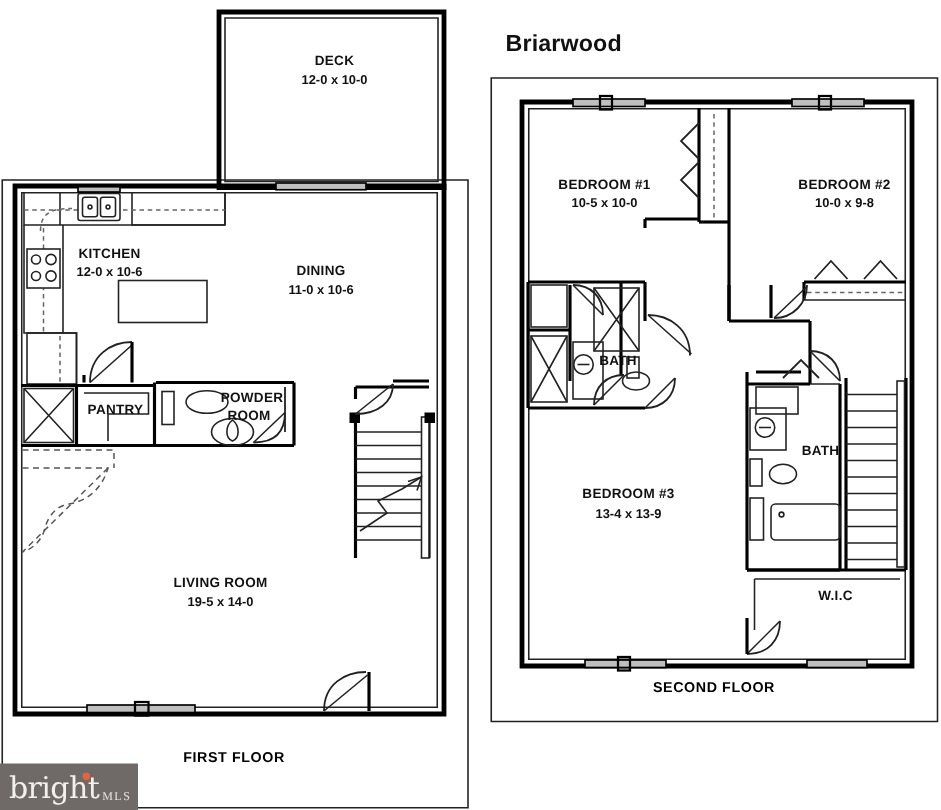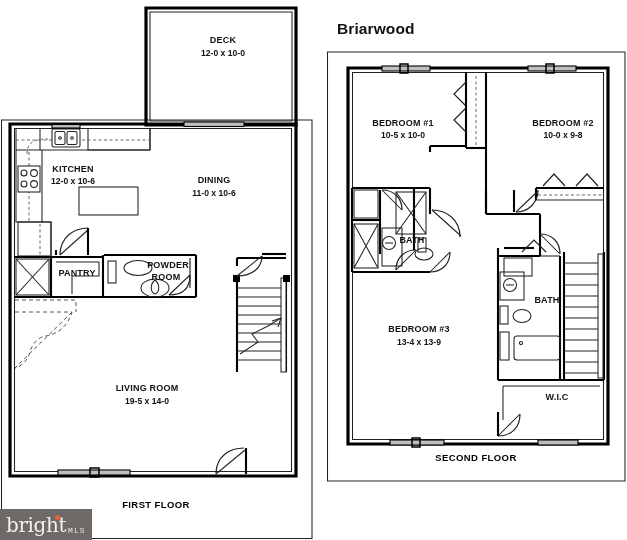--- a/index.html
+++ b/index.html
@@ -22,21 +22,21 @@
   .dash{fill:none;stroke:#555;stroke-width:1;stroke-dasharray:4 3;}
   .dash2{fill:none;stroke:#666;stroke-width:1;stroke-dasharray:3 2.5;}
   .win {fill:#bfbfbf;stroke:#000;stroke-width:1.1;}
   .frame{fill:none;stroke:#000;stroke-width:1.5;}
   .door{fill:none;stroke:#222;stroke-width:1.2;}
   .tread{fill:none;stroke:#222;stroke-width:1.05;}
   #wm{position:absolute;left:0;bottom:0;width:92px;height:31px;
       background:#6f6a68;display:flex;align-items:center;}
   #wm .bt{font-family:"DejaVu Serif","Liberation Serif",serif;font-size:20px;
       color:#f2efec;margin-left:6px;letter-spacing:-.4px;line-height:1;}
-  #wm .mls{font-family:Liberation Mono, monospace;font-size:8px;color:#e8e4e0;
+  #wm .mls{font-family:Liberation Serif, serif;font-size:8px;color:#e8e4e0;
       margin-left:2px;letter-spacing:1px;align-self:flex-end;margin-bottom:5px;}
   #wm .dot{position:absolute;left:55px;top:6px;width:5px;height:5px;border-radius:50%;
       background:#e8623a;}
 </style>
 </head>
 <body>
 
 <svg id="plan" viewBox="0 0 627 540">
 
   <text class="ttl" x="337" y="34">Briarwood</text>

